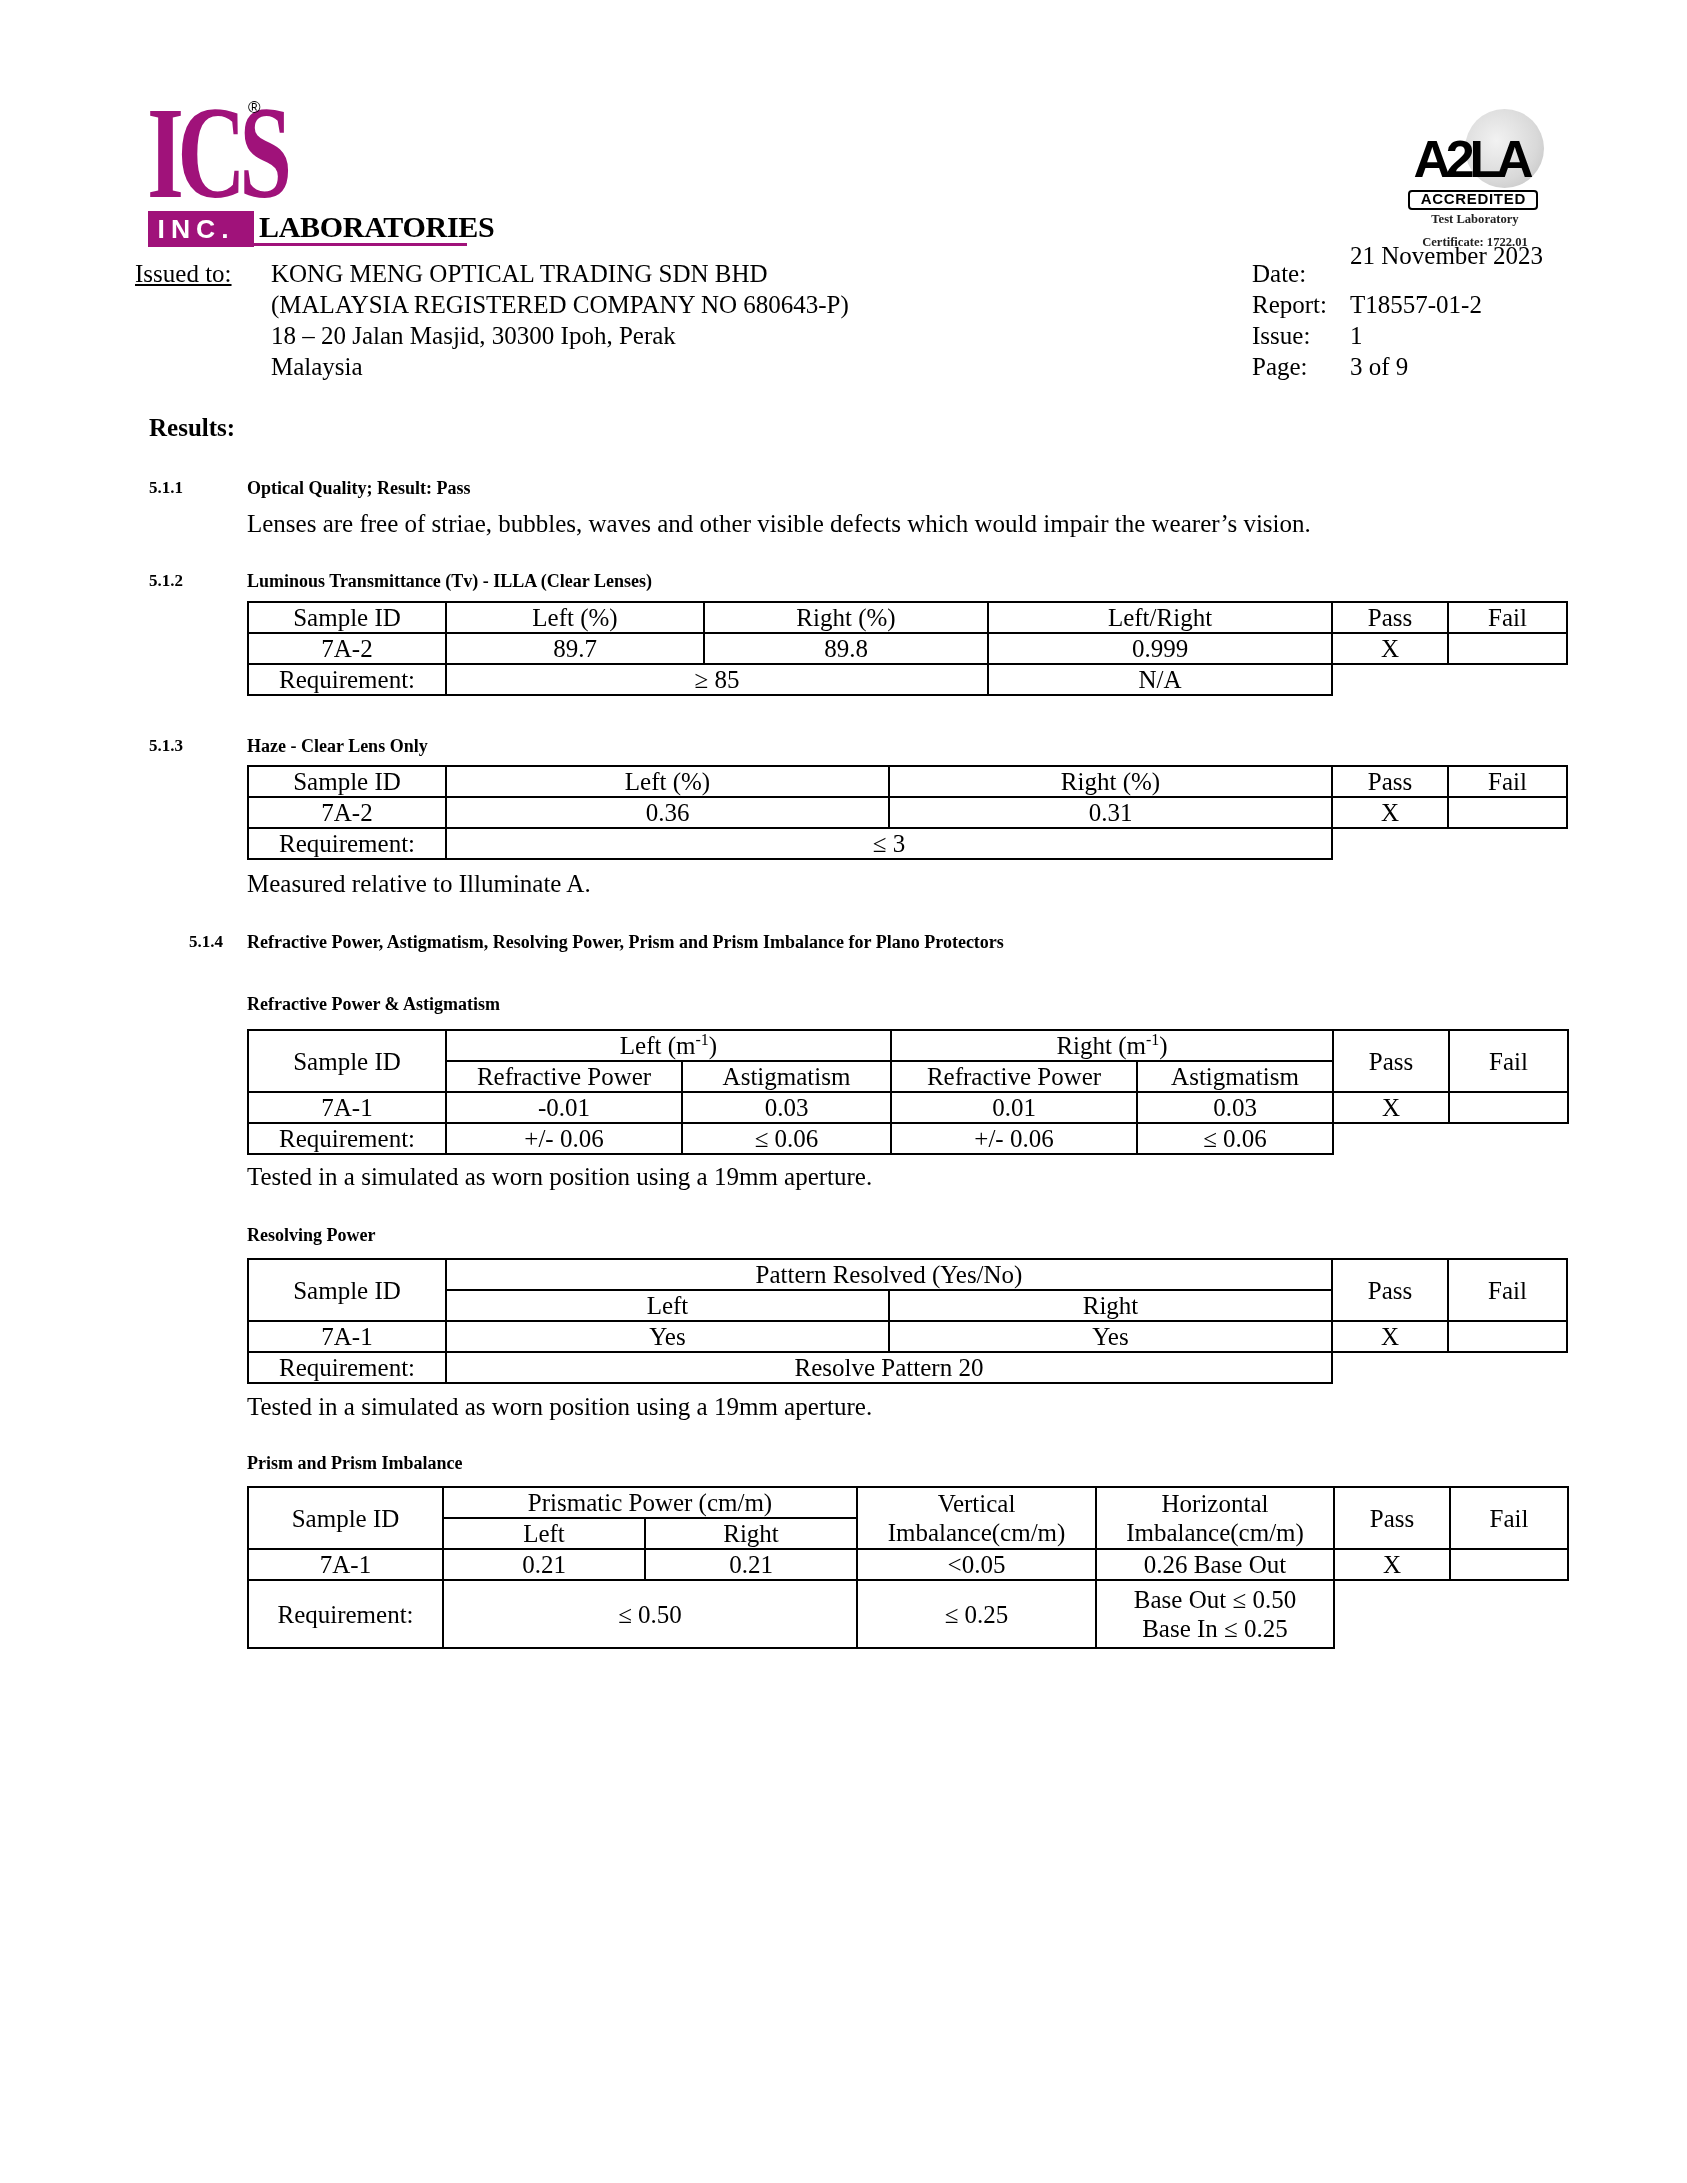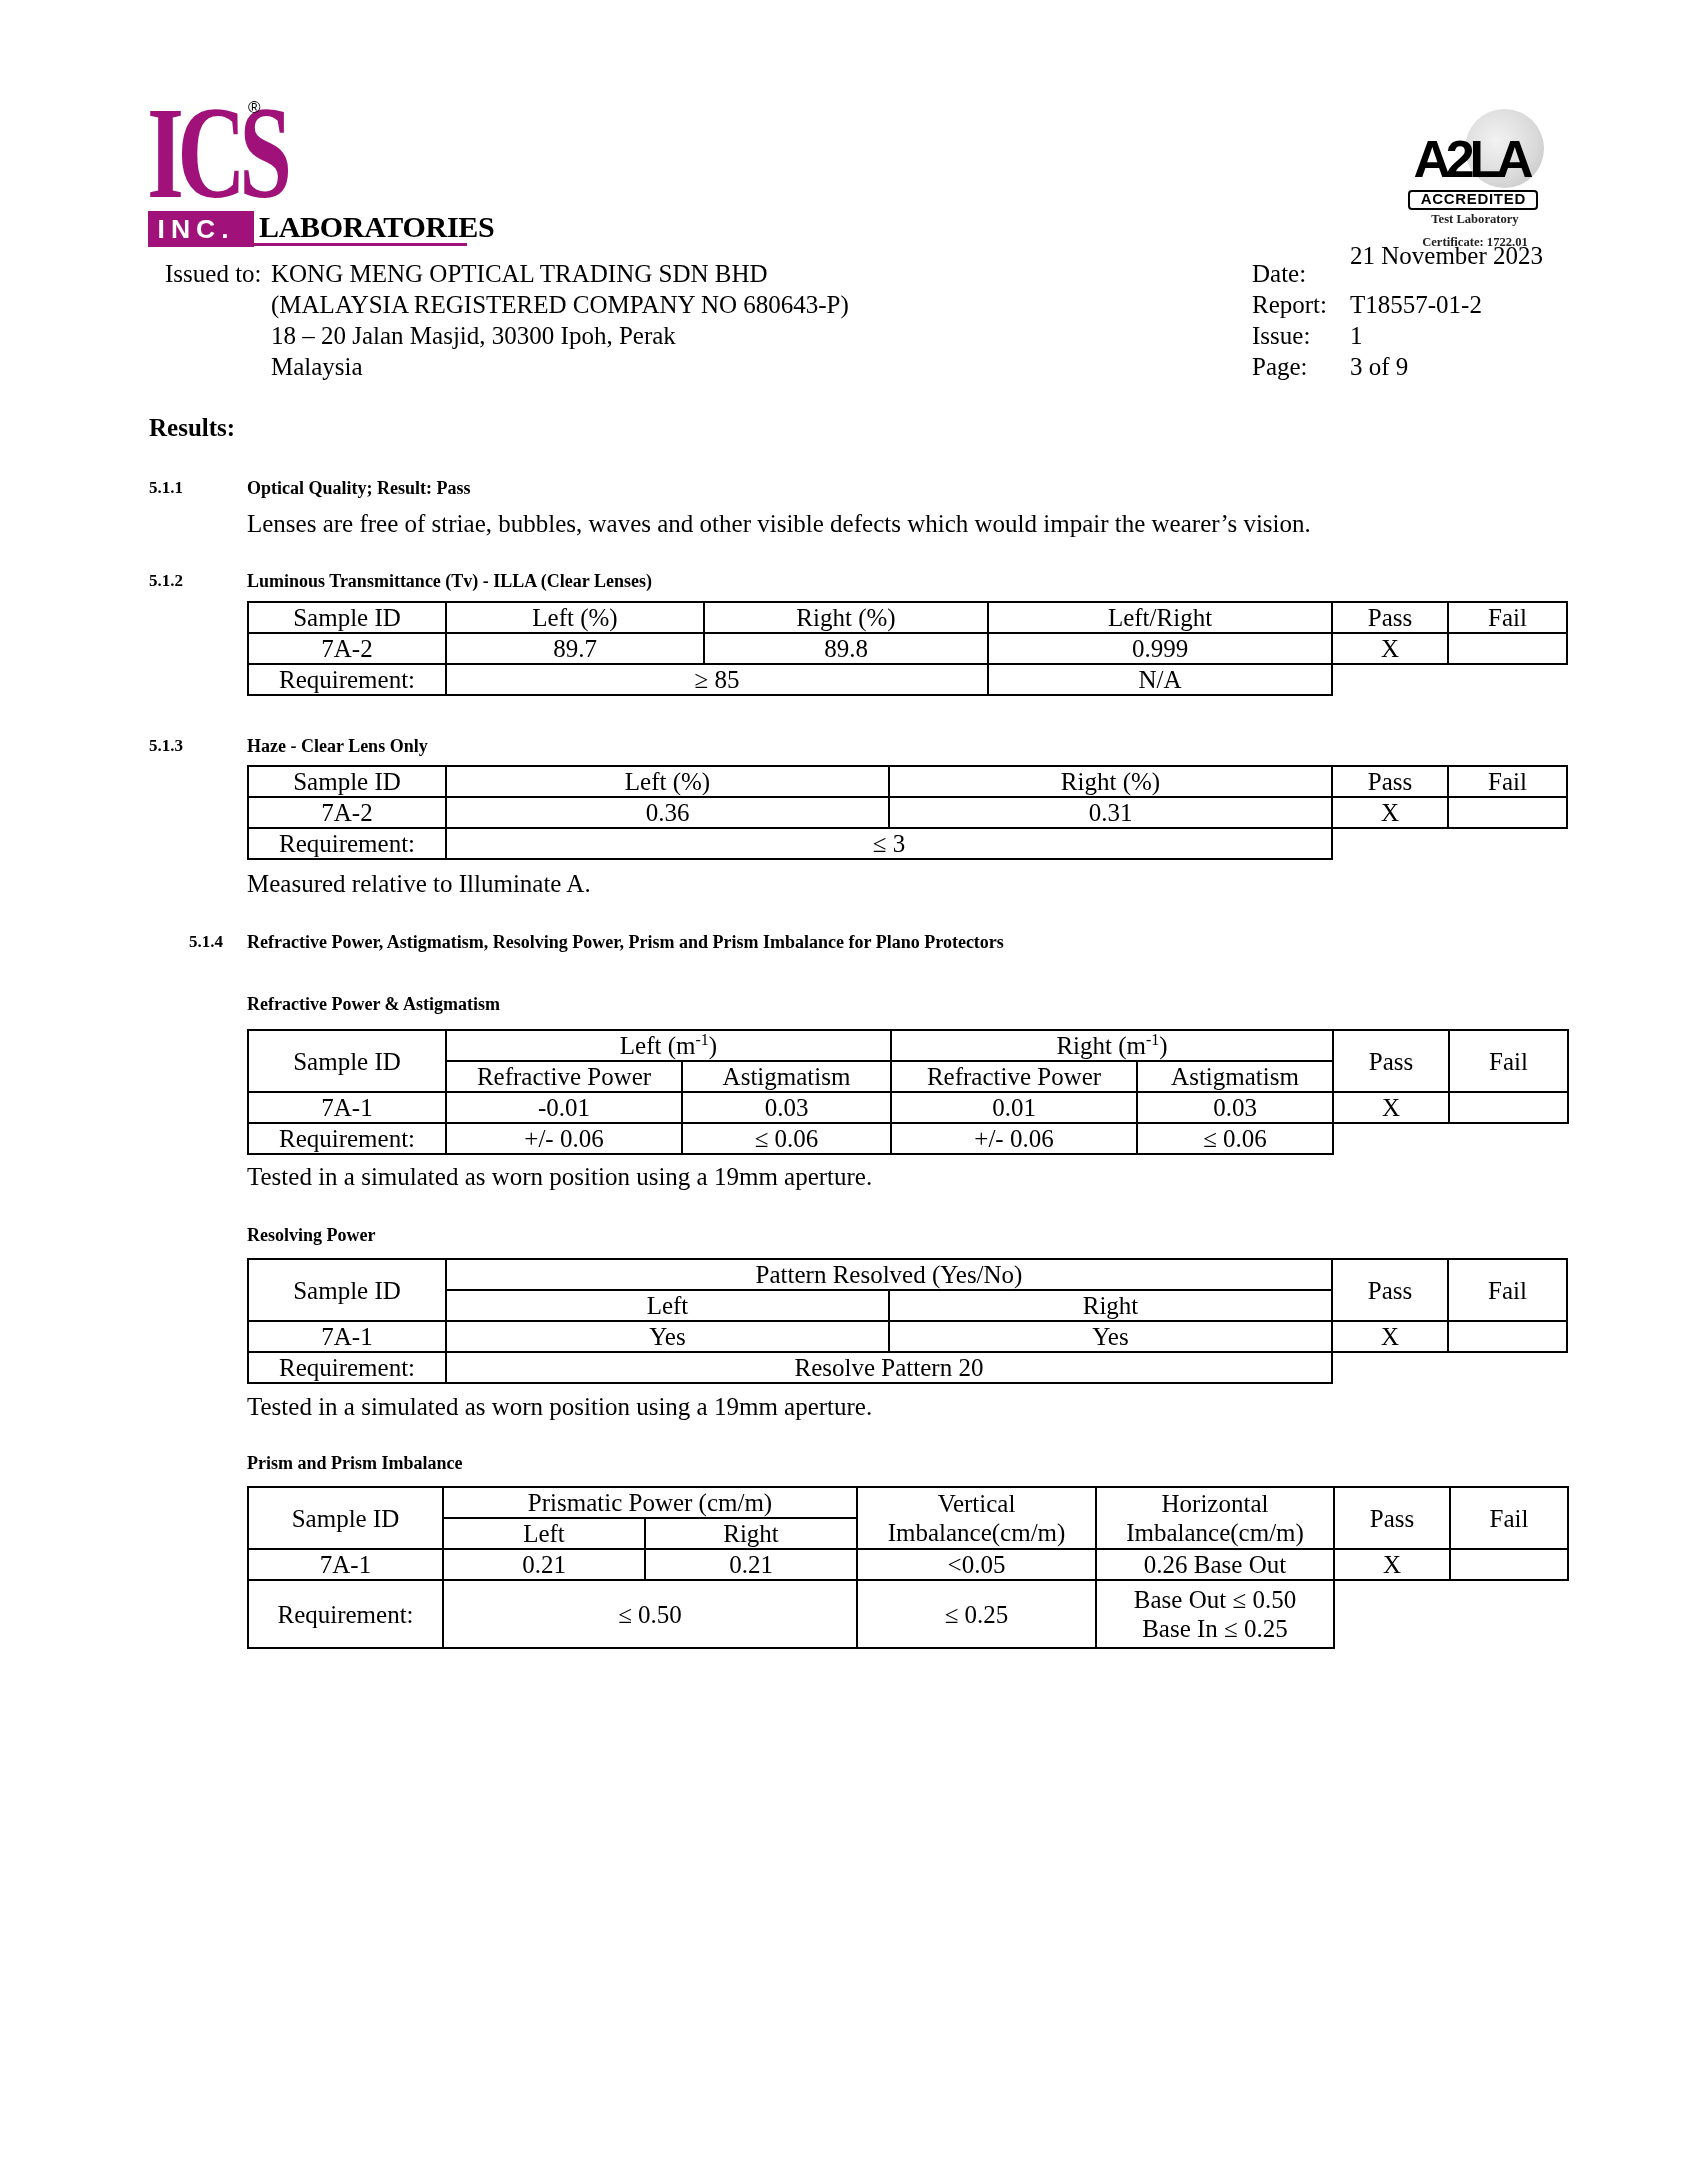--- a/index.html
+++ b/index.html
@@ -94,21 +94,21 @@
 
 <div id="a2la" class="abs">
   <div class="globe"></div>
   <div class="mark">A2LA</div>
   <div class="acc">ACCREDITED</div>
   <div class="t1">Test Laboratory</div>
   <div class="t2">Certificate: 1722.01</div>
 </div>
 
 <div>
-  <div class="hdr-line" style="left:165px; top:258px;">Issued to:</div>
+  <div class="hdr-line" style="left:135px; top:258px;text-decoration:underline;">Issued to:</div>
   <div class="hdr-line" style="left:271px; top:258px;">KONG MENG OPTICAL TRADING SDN BHD</div>
   <div class="hdr-line" style="left:271px; top:289px;">(MALAYSIA REGISTERED COMPANY NO 680643-P)</div>
   <div class="hdr-line" style="left:271px; top:320px;">18 – 20 Jalan Masjid, 30300 Ipoh, Perak</div>
   <div class="hdr-line" style="left:271px; top:351px;">Malaysia</div>
 </div>
 
 <div>
   <div class="hdr-line" style="left:1252px; top:258px;">Date:</div>
   <div class="hdr-line" style="left:1350px; top:240px;">21 November 2023</div>
   <div class="hdr-line" style="left:1252px; top:289px;">Report:</div>

